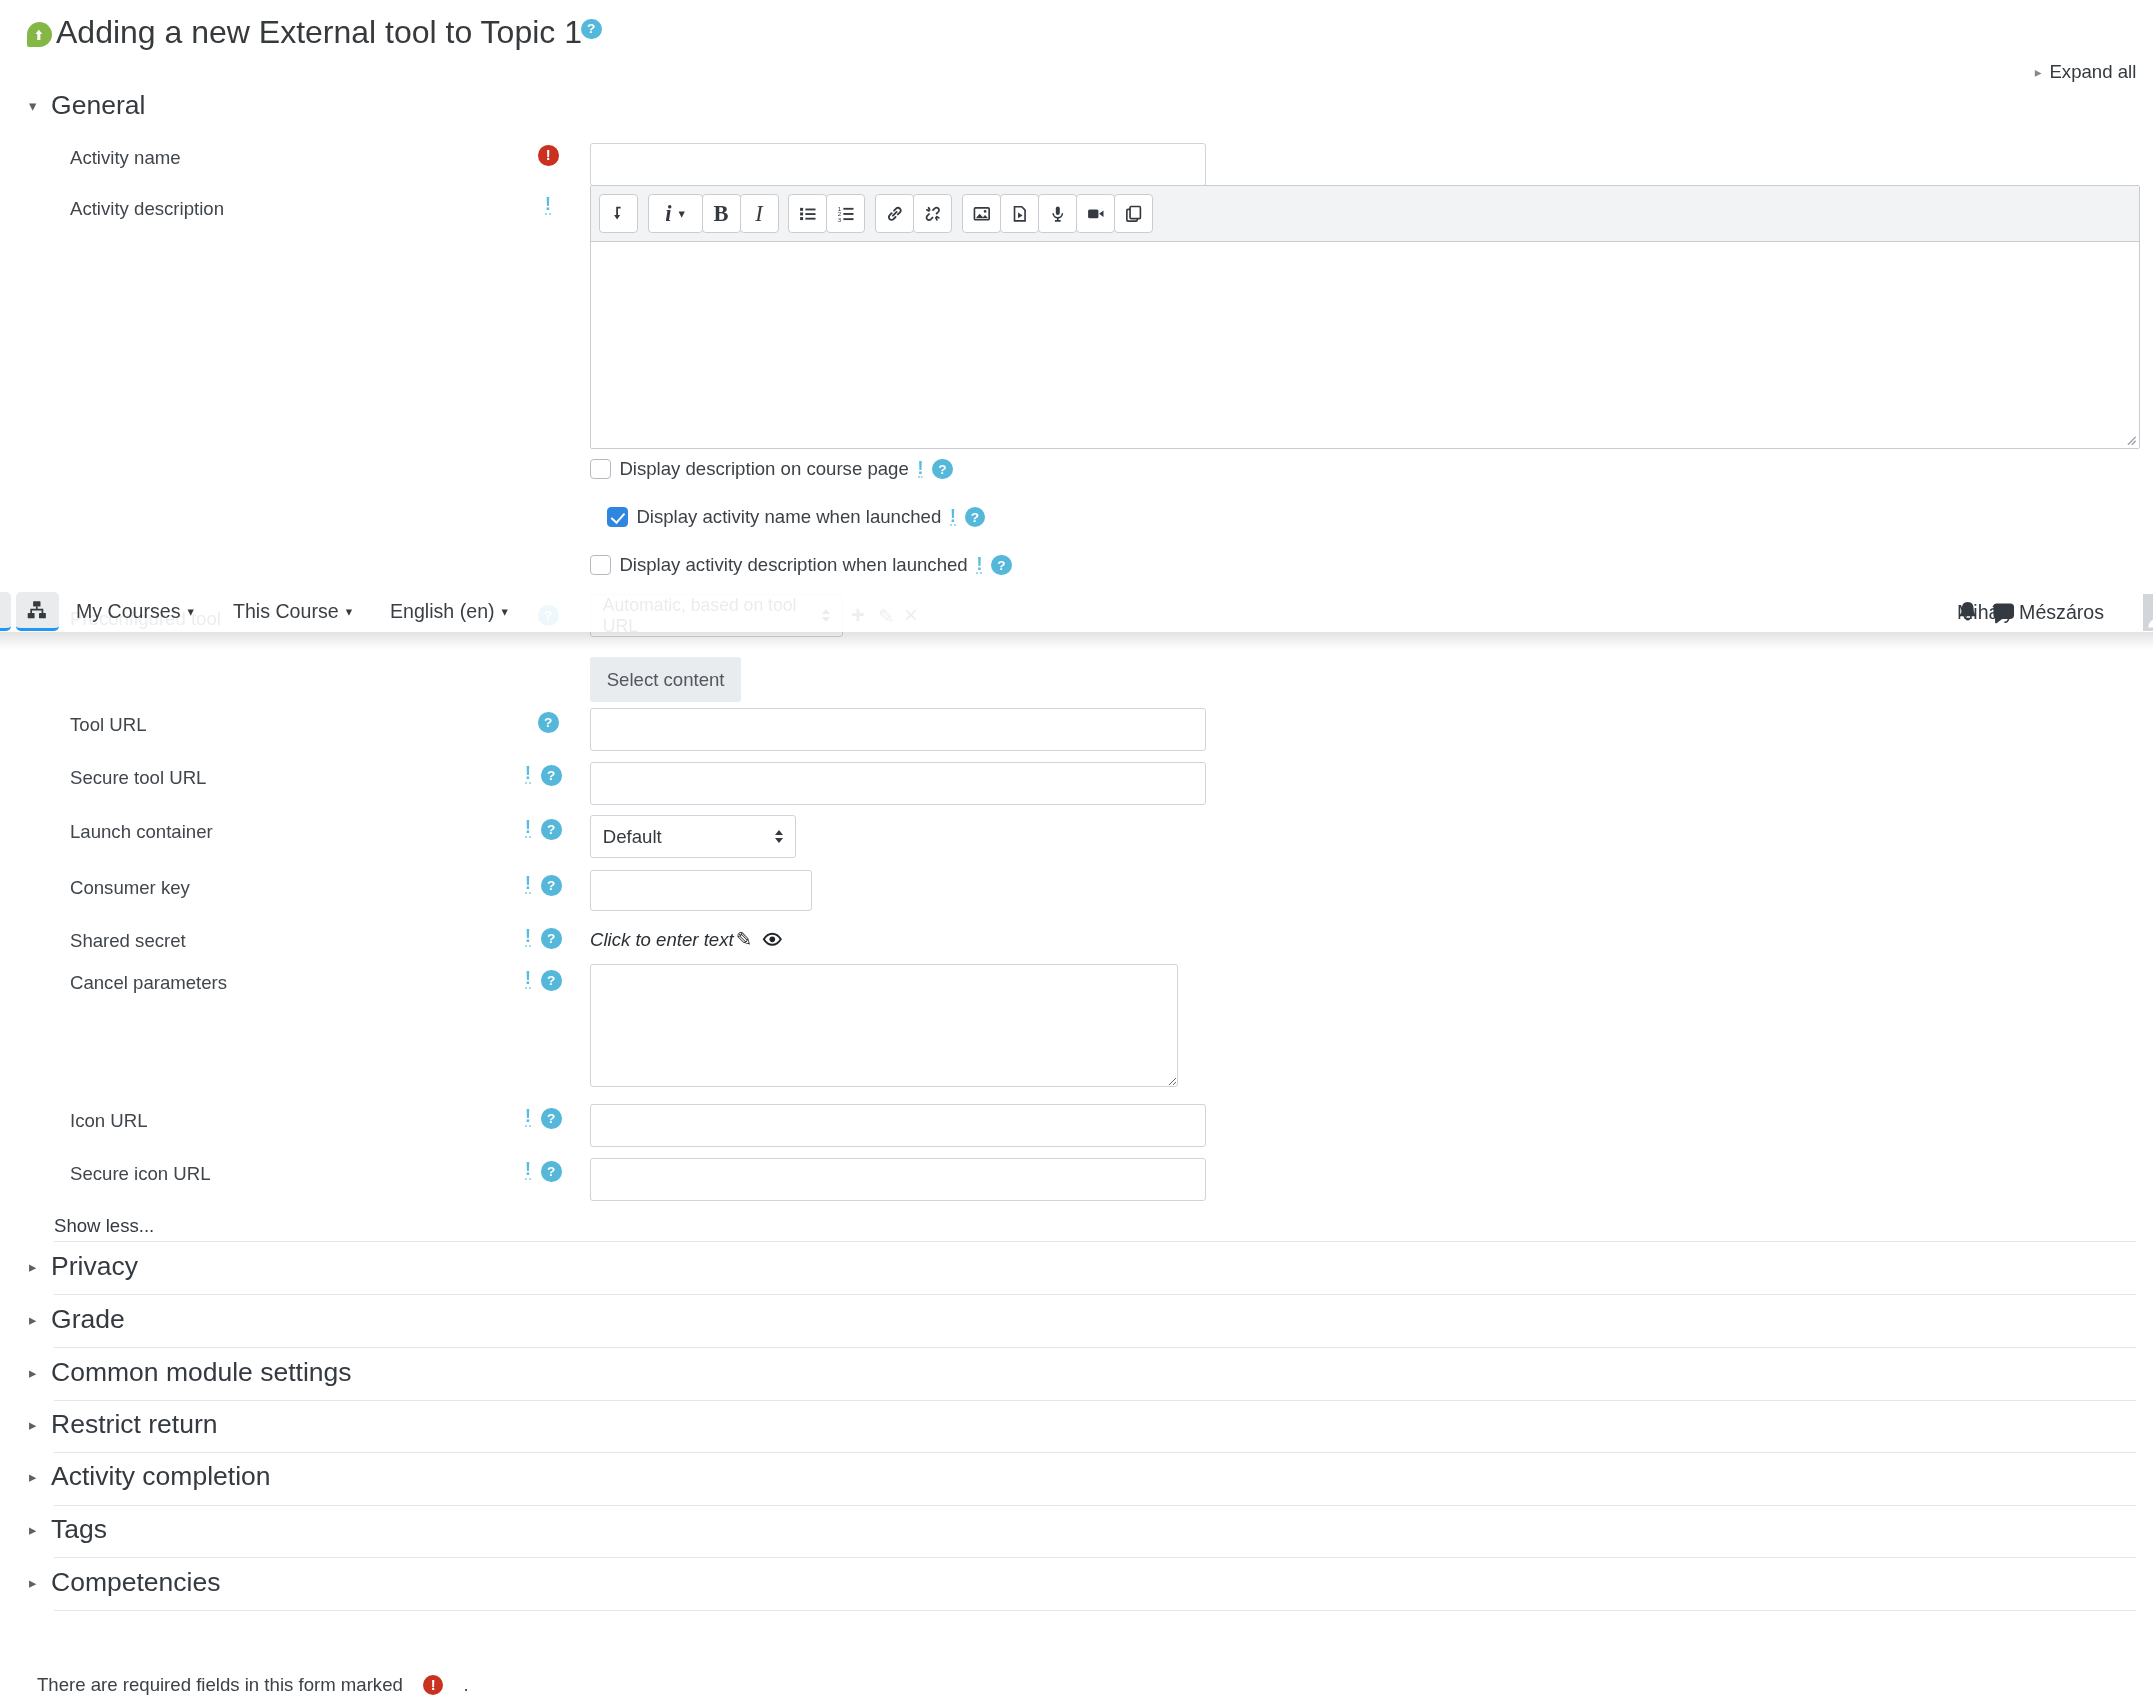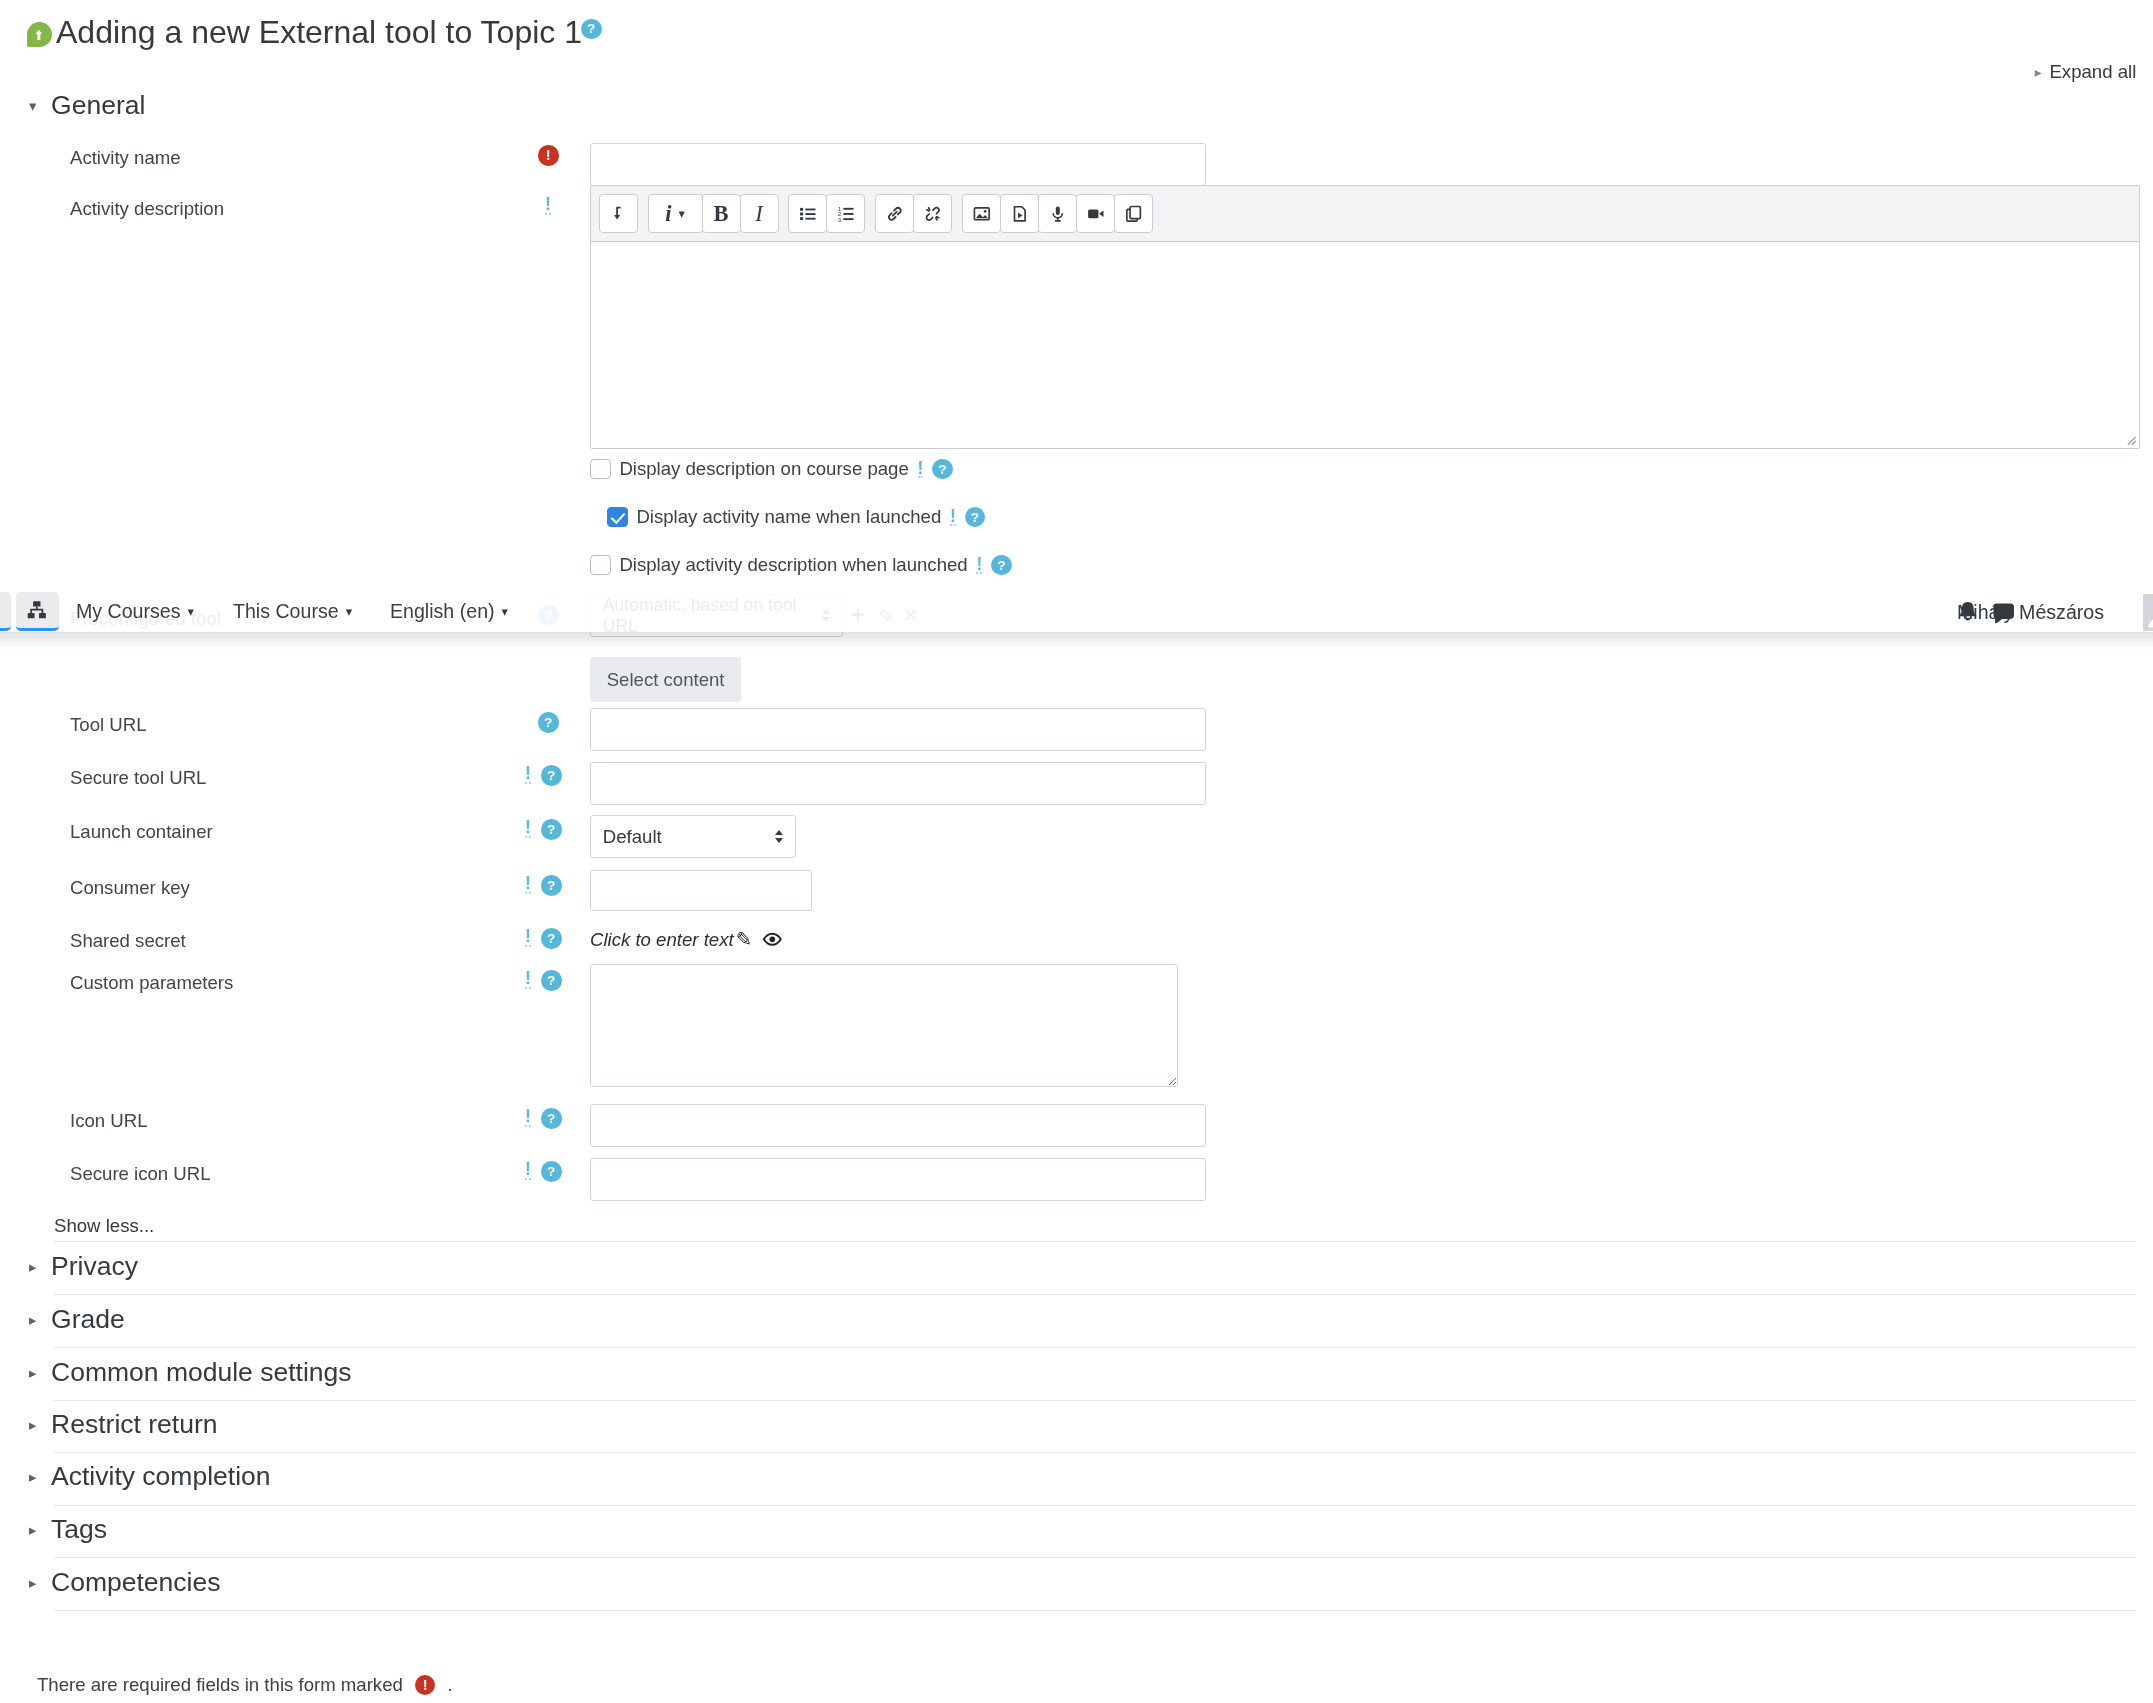--- a/index.html
+++ b/index.html
@@ -60,21 +60,21 @@
   .caret{font-size:12.7px;color:#343a40;}
   .ghost{z-index:1;}
   
   .btn{box-sizing:border-box;height:43px;border:none;border-radius:2.9px;font:18.6px "Liberation Sans",sans-serif;
        display:inline-flex;align-items:center;padding:0 16.7px;white-space:nowrap;}
   .btn-dark{background:#262b31;color:#fff;}
   .btn-light{background:#dee1e4;color:#22262a;}
   .btn-sel{background:#e9ecef;color:#51575d;height:45px;font-size:18.6px;border-radius:2.9px;}
   .hr{position:absolute;left:54px;right:16.7px;height:1px;background:#e4e7ea;}
   .shl{font-size:18.6px;color:#343a40;}
-  .footnote{font-size:18.6px;color:#3c4247;display:flex;align-items:center;gap:12px;}
+  .footnote{font-size:18.6px;color:#3c4247;display:flex;align-items:center;gap:20px;}
 </style>
 </head>
 <body>
 
 <div id="page">
 
   <div class="abs" style="left:26.5px;top:21.6px;">
     <div class="mod-icon">
         <svg width="13.7" height="13.7" viewBox="0 0 16 16">
           <path d="M8 2l4 5H9.8v7H6.2V7H4z" fill="#fff"></path>
@@ -315,21 +315,21 @@
   <span class="abs qcircle" style="left:541px;top:928px;">?</span>
   <div class="abs" style="left:590px;top:928px;display:flex;align-items:center;gap:2px;">
     <span style="font-style:italic;font-size:18.6px;color:#2b3035;">Click to enter text</span>
     <span style="font-size:19.6px;color:#212529;">✎</span>
     <svg width="20.6" height="20.6" viewBox="0 0 16 16" style="margin-left:7.8px;">
         <path d="M1.4 8S4 3.7 8 3.7 14.6 8 14.6 8 12 12.3 8 12.3 1.4 8 1.4 8z" fill="none" stroke="#212529" stroke-width="1.5"></path>
         <circle cx="8" cy="8" r="2.2" fill="#212529"></circle>
       </svg>
   </div>
 
-  <div class="abs flabel" style="left:70px;top:972px;">Custom parameters</div>
+  <div class="abs flabel" style="left:70px;top:972px;">Cancel parameters</div>
   <span class="abs adv" style="left:525px;top:970px;">!</span>
   <span class="abs qcircle" style="left:541px;top:970px;">?</span>
   <textarea class="fta" style="left: 590px; top: 964px; width: 588px; height: 123px;"></textarea>
 
   <div class="abs flabel" style="left:70px;top:1110px;">Icon URL</div>
   <span class="abs adv" style="left:525px;top:1108px;">!</span>
   <span class="abs qcircle" style="left:541px;top:1108px;">?</span>
   <input class="finput" style="left: 590px; top: 1104px; width: 616px;">
 
   <div class="abs flabel" style="left:70px;top:1163px;">Secure icon URL</div>

